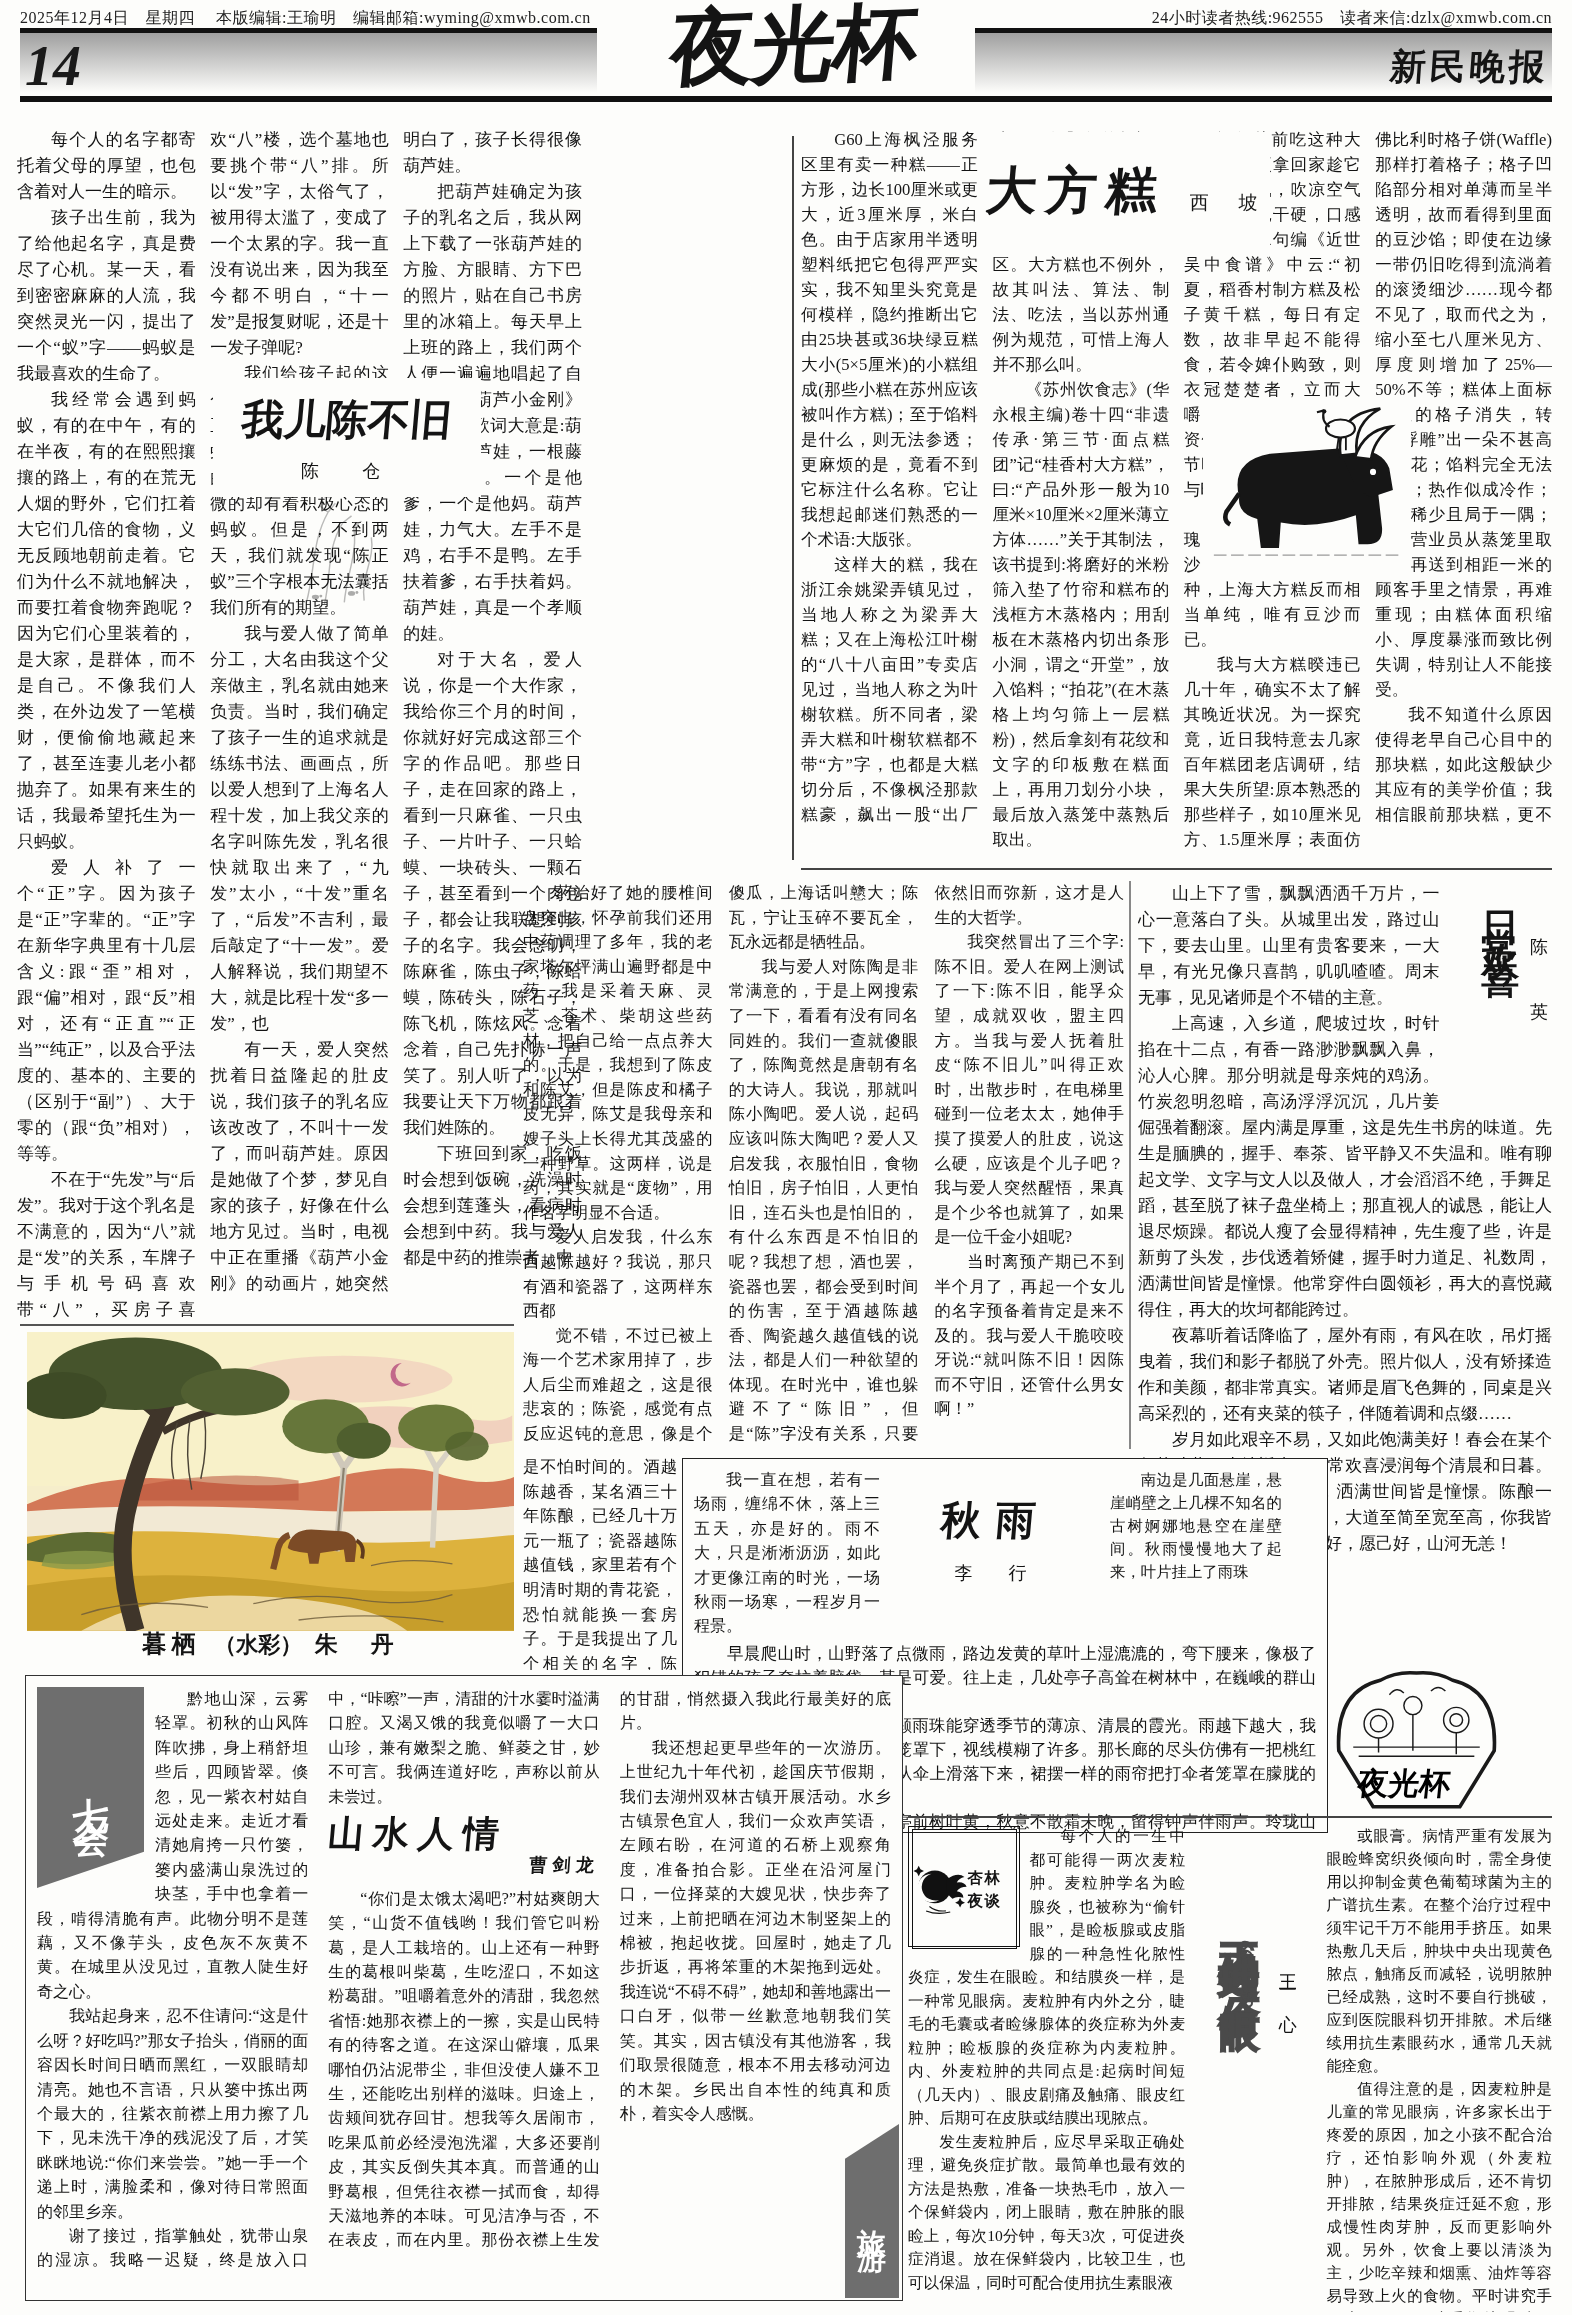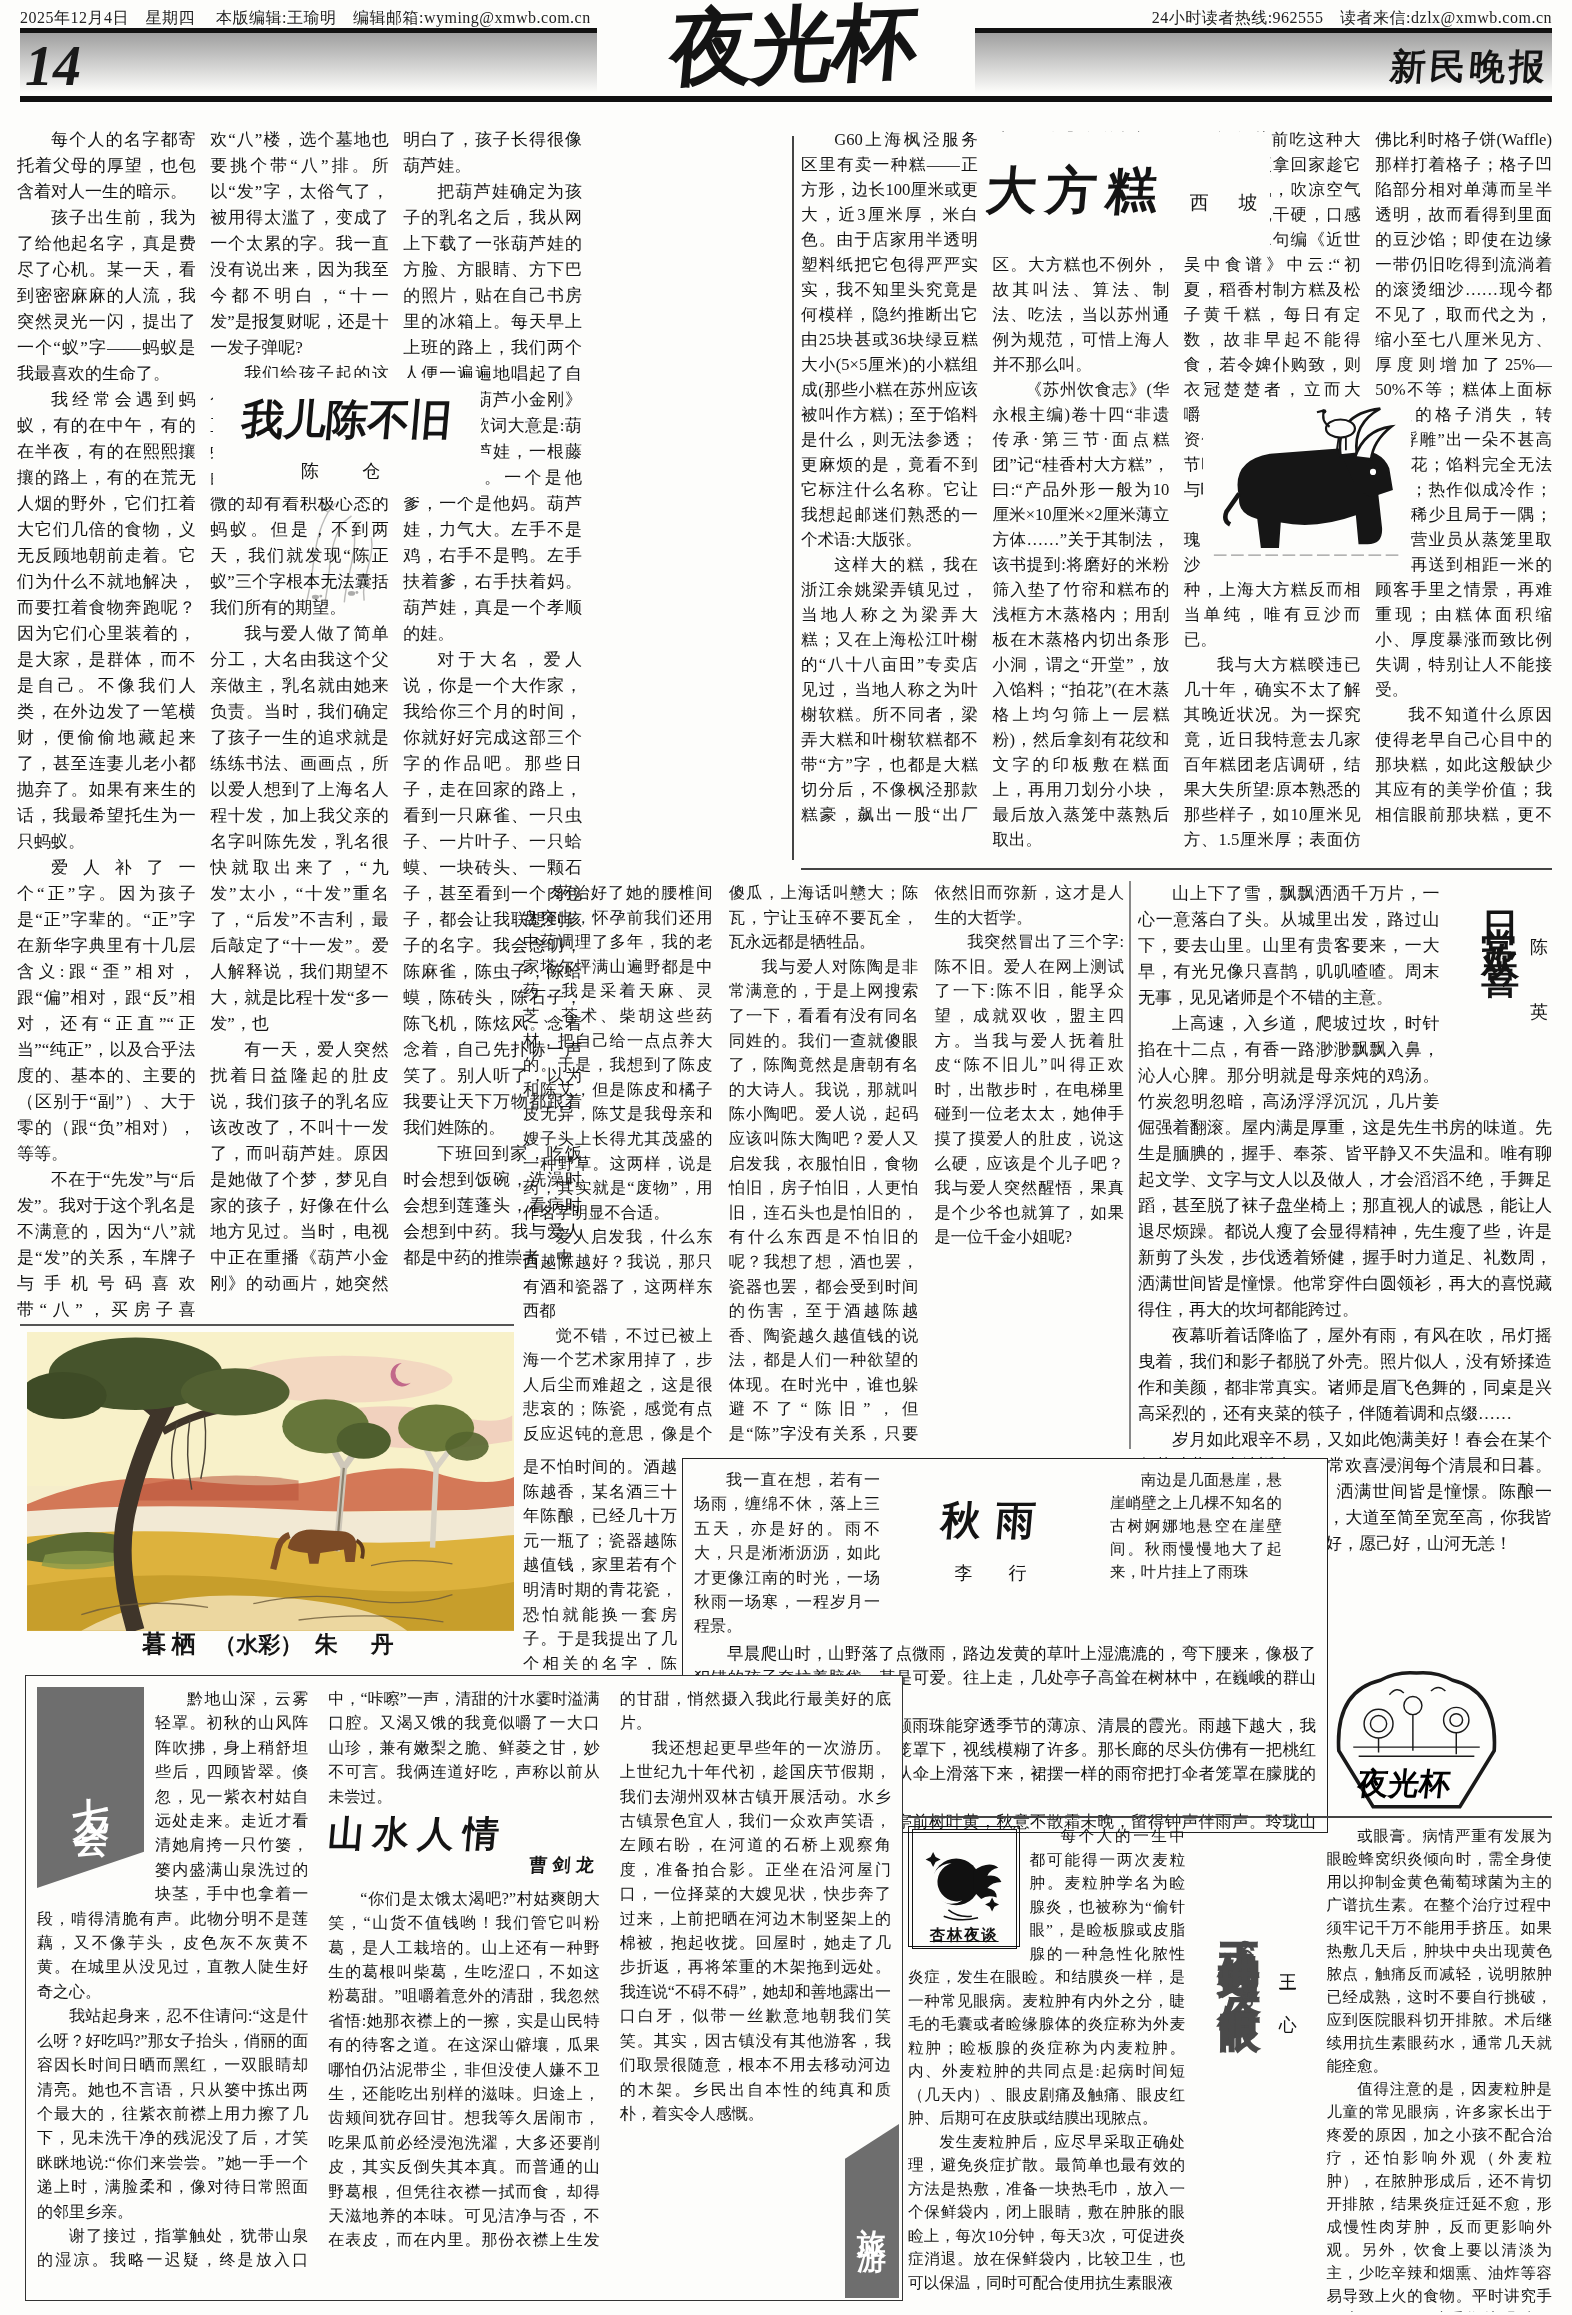--- a/index.html
+++ b/index.html
@@ -126,20 +126,21 @@
   </svg>
 
   <div class="abs" style="left:801px;top:868px;width:751px;height:1.8px;background:#444;"></div>
 
   <div class="abs cols c3 body-c flow" style="left:523px;top:881px;width:601px;height:568px;">
       <p>药治好了她的腰椎间盘突出，怀孕前我们还用中药调理了多年，我的老家塔尔坪满山遍野都是中药，我是采着天麻、灵芝、苍术、柴胡这些药材，把自己给一点点养大的。于是，我想到了陈皮和陈艾，但是陈皮和橘子皮无异，陈艾是我母亲和嫂子头上长得尤其茂盛的一种野草。这两样，说是药，其实就是“废物”，用作名字明显不合适。</p>
       <p>爱人启发我，什么东西越陈越好？我说，那只有酒和瓷器了，这两样东西都</p>
       <p>觉不错，不过已被上海一个艺术家用掉了，步人后尘而难超之，这是很悲哀的；陈瓷，感觉有点反应迟钝的意思，像是个傻瓜，上海话叫戆大；陈瓦，宁让玉碎不要瓦全，瓦永远都是牺牲品。</p>
       <p>我与爱人对陈陶是非常满意的，于是上网搜索了一下，看看有没有同名同姓的。我们一查就傻眼了，陈陶竟然是唐朝有名的大诗人。我说，那就叫陈小陶吧。爱人说，起码应该叫陈大陶吧？爱人又启发我，衣服怕旧，食物怕旧，房子怕旧，人更怕旧，连石头也是怕旧的，有什么东西是不怕旧的呢？我想了想，酒也罢，瓷器也罢，都会受到时间的伤害，至于酒越陈越香、陶瓷越久越值钱的说法，都是人们一种欲望的体现。在时光中，谁也躲避不了“陈旧”，但是“陈”字没有关系，只要依然旧而弥新，这才是人生的大哲学。</p>
       <p>我突然冒出了三个字:陈不旧。爱人在网上测试了一下:陈不旧，能孚众望，成就双收，盟主四方。当我与爱人抚着肚皮“陈不旧儿”叫得正欢时，出散步时，在电梯里碰到一位老太太，她伸手摸了摸爱人的肚皮，说这么硬，应该是个儿子吧？我与爱人突然醒悟，果真是个少爷也就算了，如果是一位千金小姐呢?</p>
+      <p>当时离预产期已不到半个月了，再起一个女儿的名字预备着肯定是来不及的。我与爱人干脆咬咬牙说:“就叫陈不旧！因陈而不守旧，还管什么男女啊！”</p>
     </div>
   <div class="abs body-c flow cols" style="left:523px;top:1455px;width:154px;height:215px;overflow:hidden;">
     <p style="text-indent:0;">是不怕时间的。酒越陈越香，某名酒三十年陈酿，已经几十万元一瓶了；瓷器越陈越值钱，家里若有个明清时期的青花瓷，恐怕就能换一套房子。于是我提出了几个相关的名字，陈酒，陈酿，陈醇，陈瓷，陈瓦，陈陶。爱人说，陈酒太直接了，像个酒鬼；陈酿，容易把酿与娘念混；陈醇感</p>
   </div>
 
   <div class="abs" style="left:1129px;top:881px;width:1.8px;height:568px;background:#888;"></div>
 
   <div class="abs body-d flow" style="left:1138px;top:881px;width:414px;height:745px;overflow:hidden;">
     <div style="float:right;width:107px;height:228px;display:flex;justify-content:flex-end;gap:12.7px;padding-left:5.4px;">
       <div class="vtitle" style="font-size:38px;letter-spacing:16.3px;">日常欢喜</div>
@@ -261,21 +262,21 @@
       </div>
   </div>
   <div class="abs ribbon" style="left:845px;top:2124px;width:54px;height:174px;clip-path:polygon(0 20%,100% 0,100% 100%,0 100%);">
     <div class="vtxt" style="font-size:29px;letter-spacing:16.3px;margin-top:20px;">旅游</div>
   </div>
 
   <div class="abs" style="left:908px;top:1816px;width:644px;height:1.8px;background:#444;"></div>
   <div class="abs" style="left:908px;top:1824px;width:644px;height:488px;display:flex;gap:12.7px;overflow:hidden;">
     <div class="flow body-f" style="width:277px;overflow:hidden;">
       <div style="float:left;width:105px;height:114px;border:1.8px solid #111;padding:2.7px;margin:1.8px 9px 3.6px 0;">
-        <div style="border:0.9px solid #111;height:100%;display:flex;flex-direction:column;align-items:center;justify-content:flex-end;padding:1.8px 0;text-decoration:underline;">
+        <div style="border:0.9px solid #111;height:100%;display:flex;flex-direction:row;align-items:center;justify-content:flex-end;padding:1.8px 0;">
           <svg width="78" height="76" viewBox="0 0 100 96">
             <circle cx="40" cy="44" r="30" fill="#111"></circle>
             <path d="M34,20 a26,26 0 1,0 14,48 a20,20 0 1,1 -14,-48 Z" fill="#fdfdfb"></path>
             <path d="M62,30 q20,-14 32,-4 q-10,2 -14,10 q14,-2 18,8 q-12,0 -18,8 q12,2 12,12 q-12,-4 -20,2 L62,56 Z" fill="#111"></path>
             <path d="M8,12 l4,8 8,4 -8,4 -4,8 -4,-8 -8,-4 8,-4 Z" fill="#111" transform="translate(4,-4) scale(.8)"></path>
             <path d="M86,64 l3,6 6,3 -6,3 -3,6 -3,-6 -6,-3 6,-3 Z" fill="#111"></path>
             <g stroke="#111" stroke-width="2" fill="none">
                 <path d="M30,80 q12,10 30,8"></path>
                 <path d="M24,88 q20,8 44,2"></path>
               </g>

